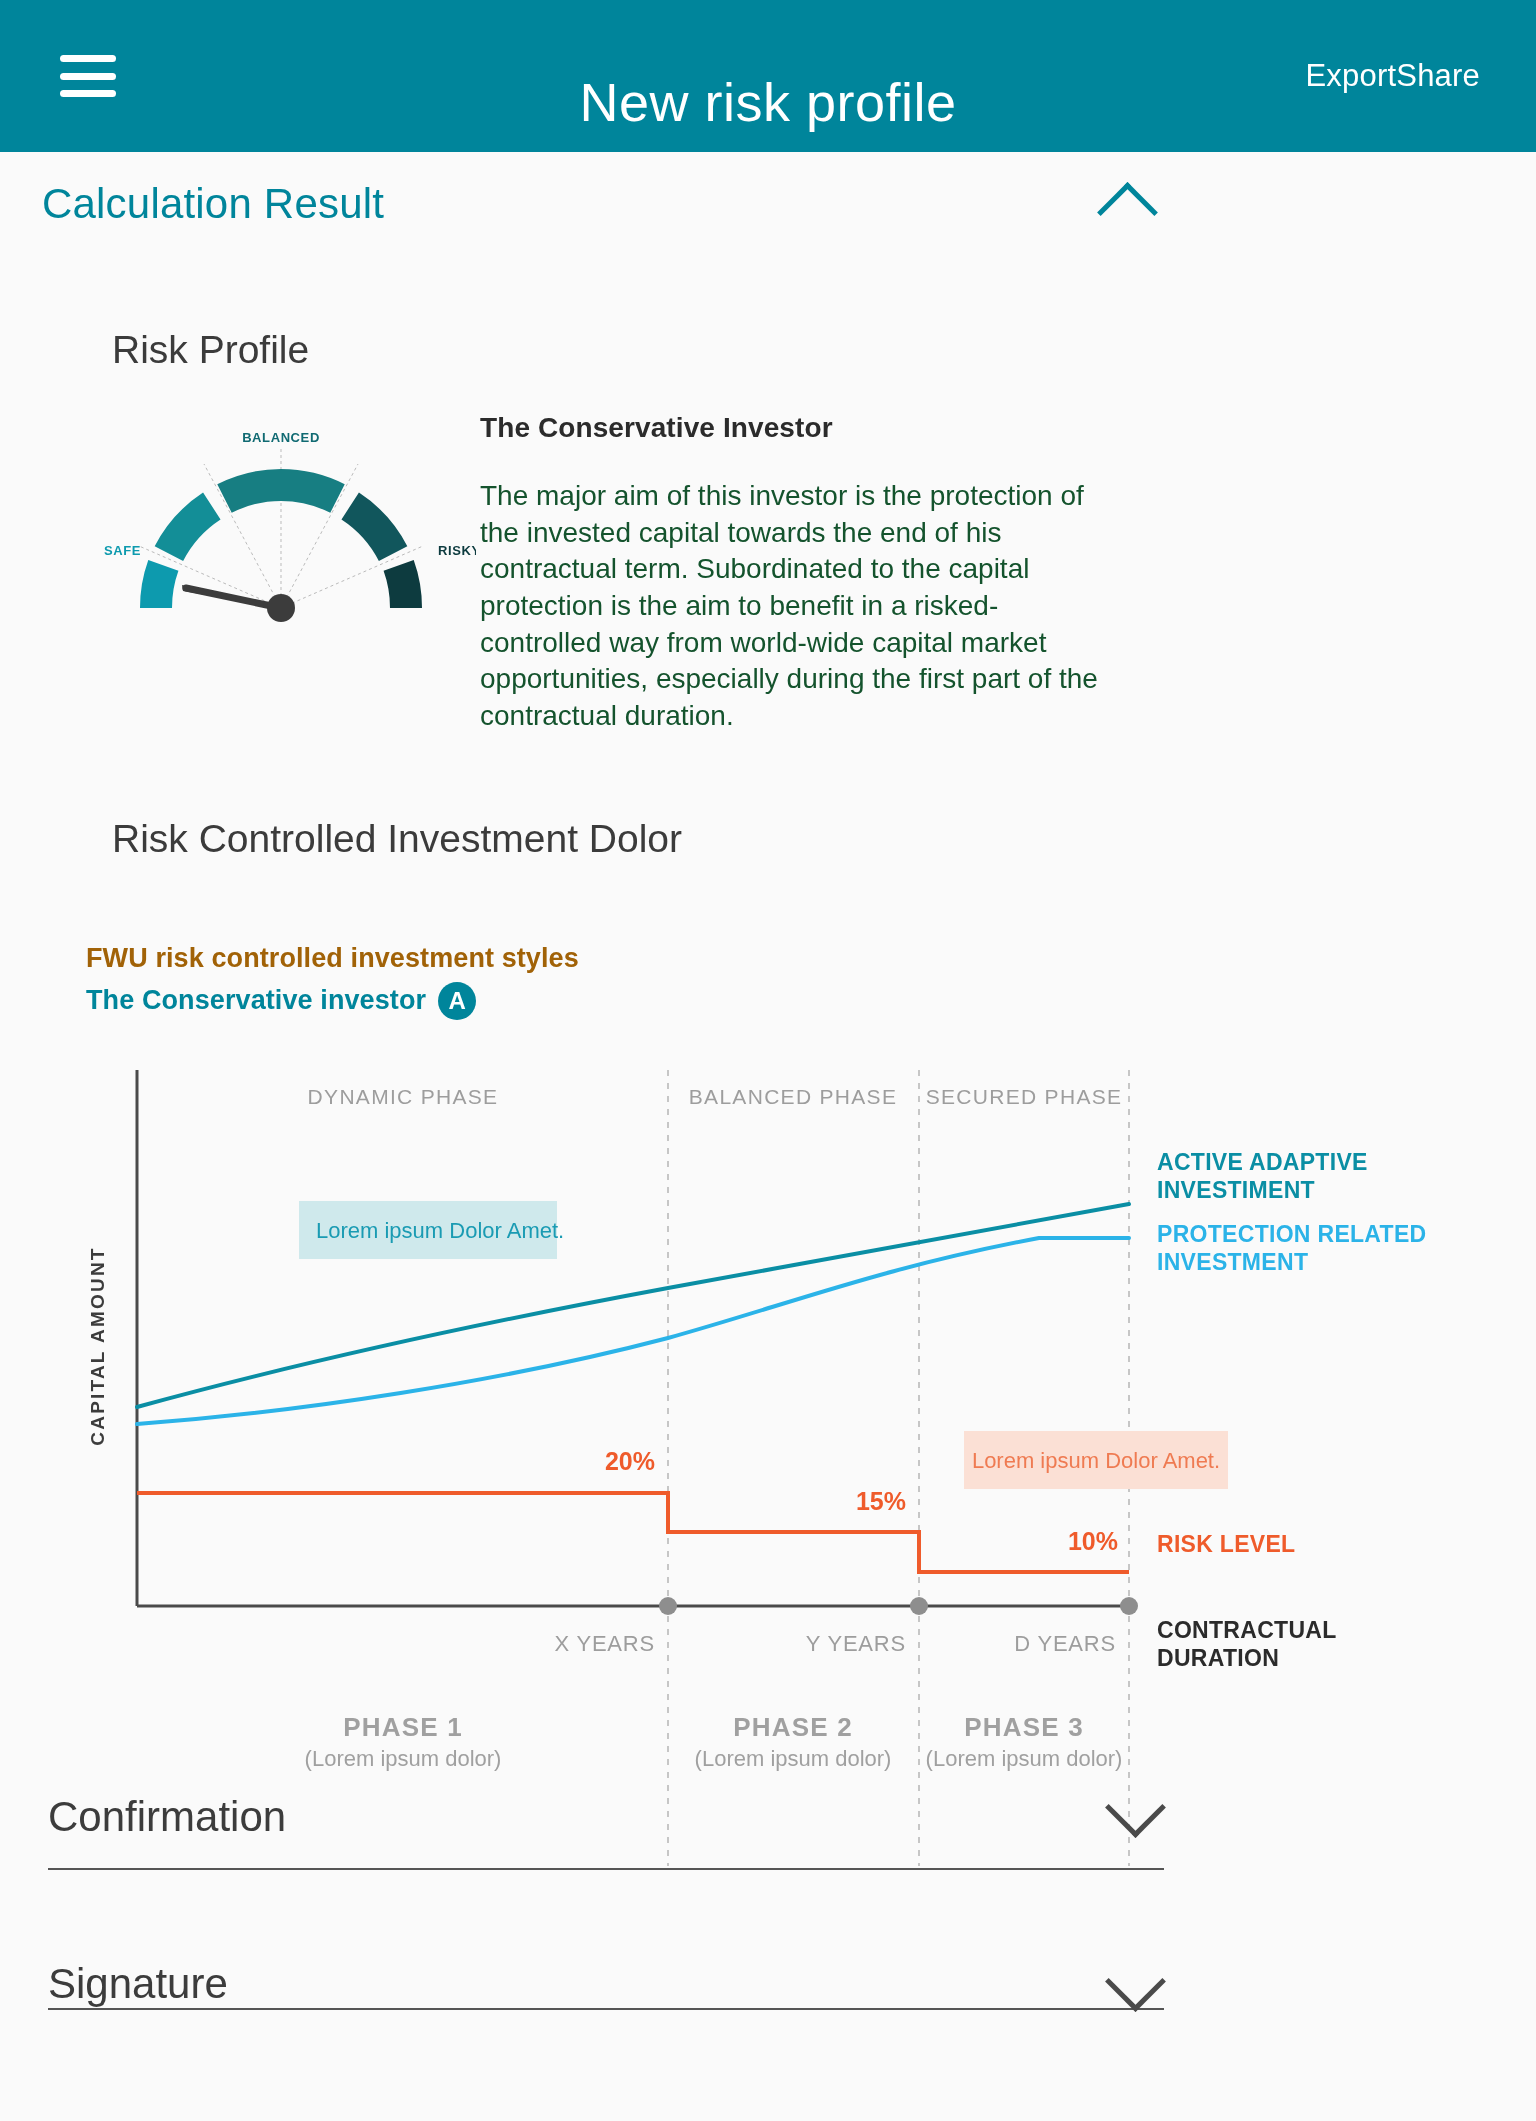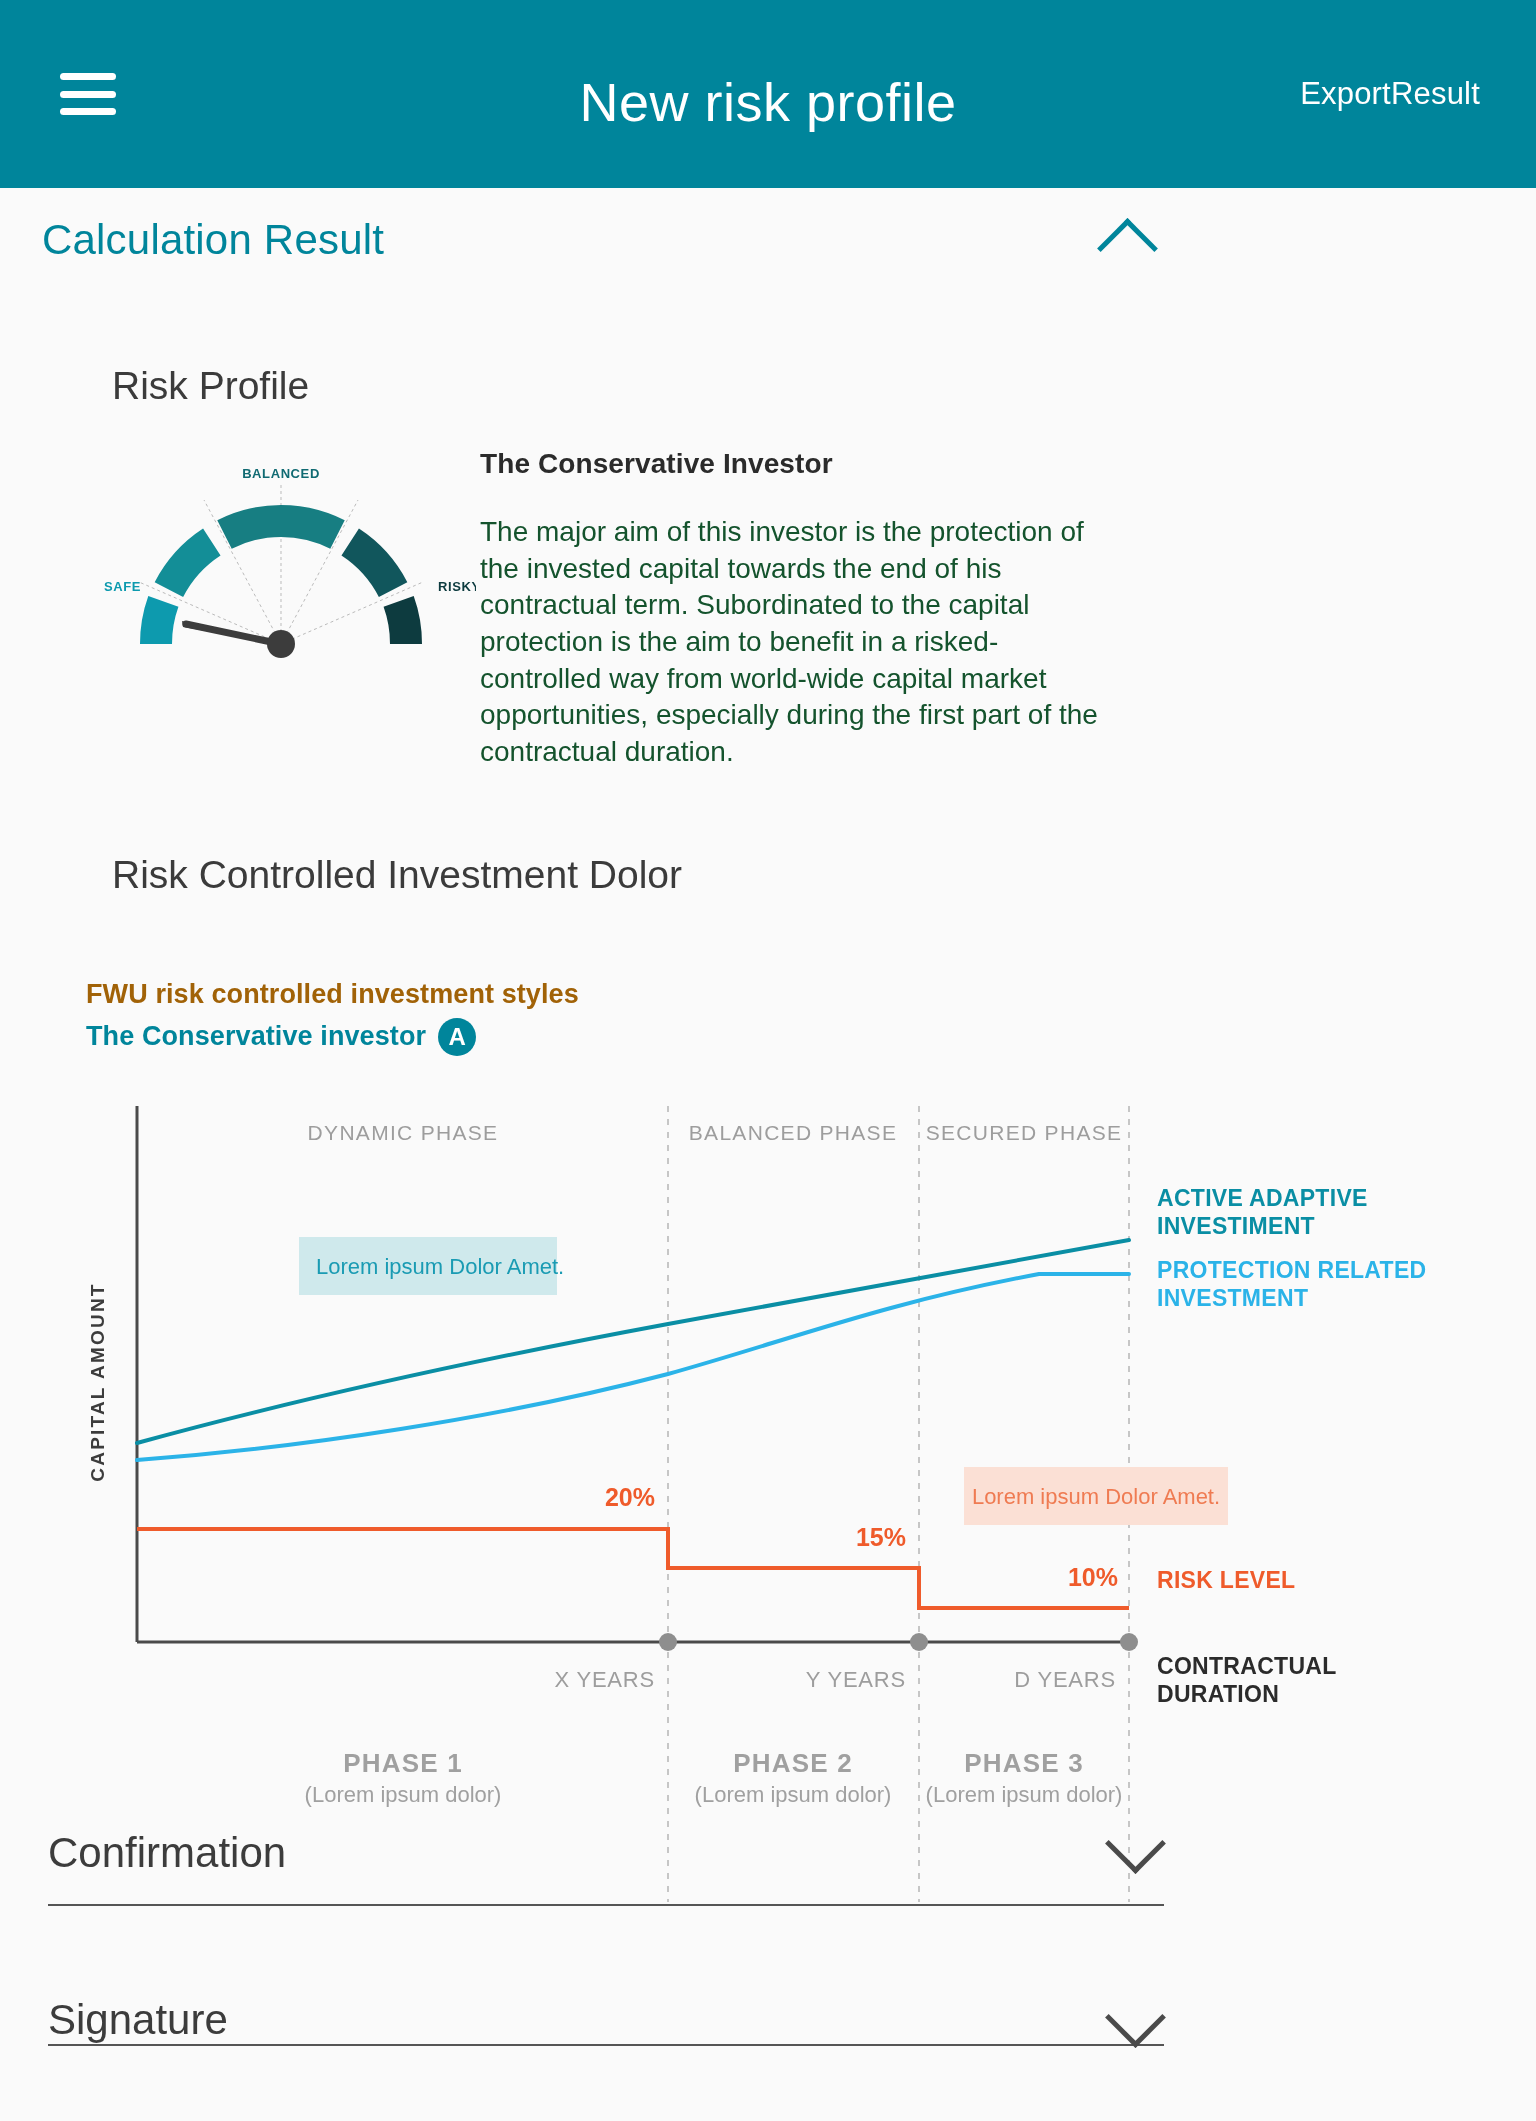--- a/index.html
+++ b/index.html
@@ -6,21 +6,21 @@
   html, body {
     width: 1536px;
     height: 2121px;
     background: #fafafa;
     font-family: "Liberation Sans", sans-serif;
     -webkit-font-smoothing: antialiased;
   }
 
   
   .appbar {
-    height: 188px;
+    height: 152px;
     background: #00859B;
     position: relative;
     display: flex;
     align-items: center;
   }
   .hamburger {
     position: absolute;
     left: 60px;
     top: 50%;
     transform: translateY(-50%);
@@ -203,21 +203,21 @@
 
 <div class="appbar">
   <div class="hamburger">
     <span></span>
     <span></span>
     <span></span>
   </div>
   <div class="appbar-title">New risk profile</div>
   <div class="appbar-actions">
     <div class="appbar-action">Export</div>
-    <div class="appbar-action">Result</div>
+    <div class="appbar-action">Share</div>
   </div>
 </div>
 
 <div class="page">
 
   <div class="accordion-head">
     <div class="accordion-title-open">Calculation Result</div>
     <div class="chev up"></div>
   </div>
 

